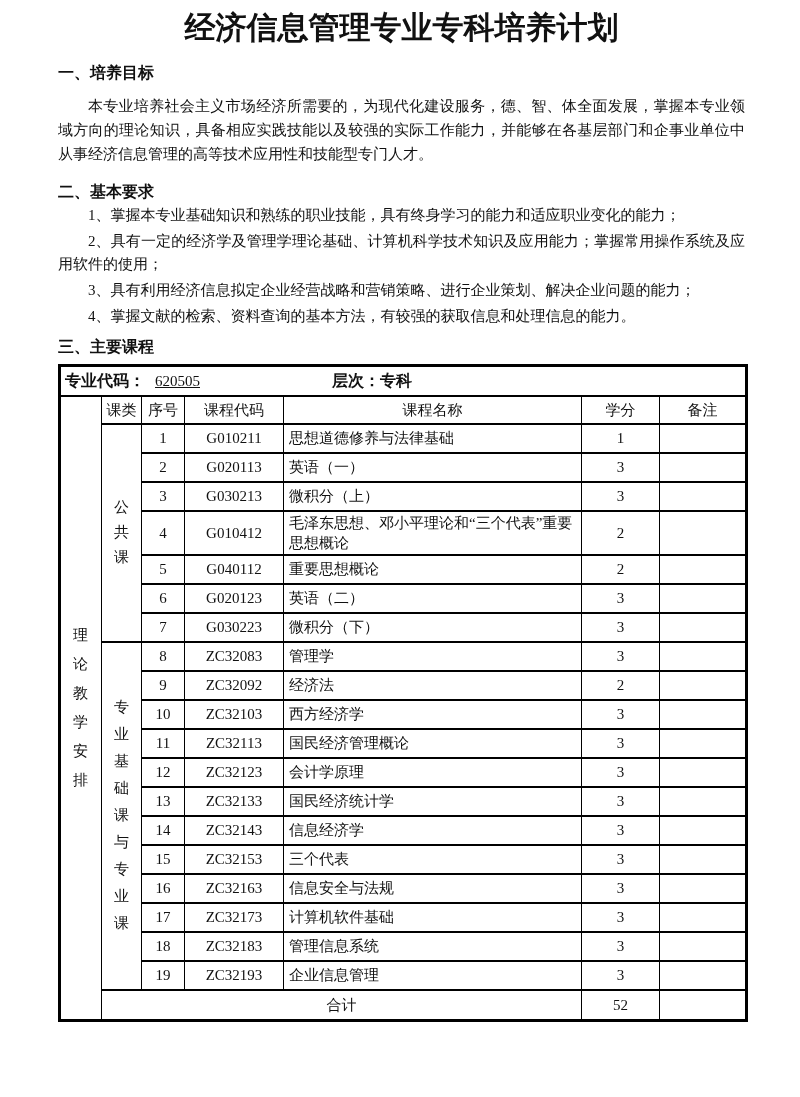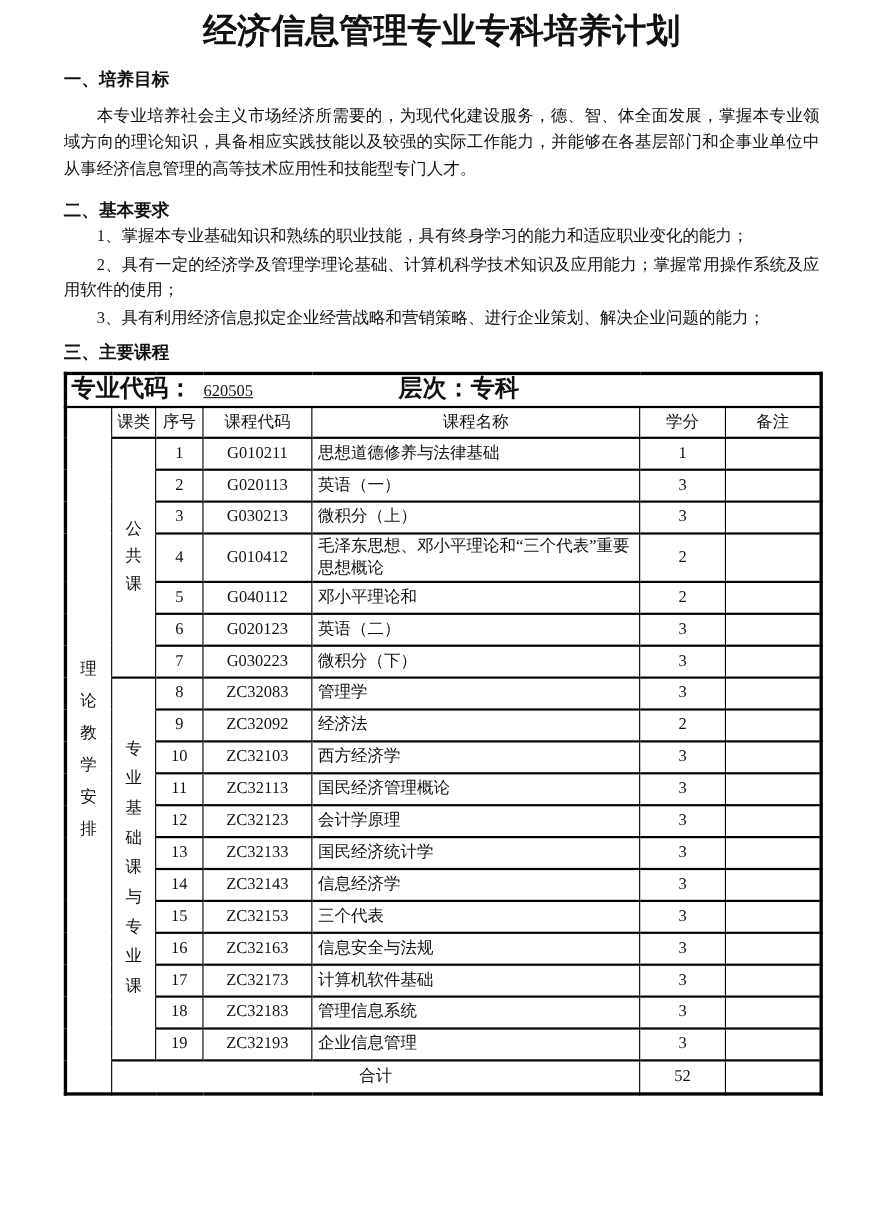--- a/index.html
+++ b/index.html
@@ -65,21 +65,21 @@
     line-height: 20px;
   }
   tr.code-row td {
     height: 30px;
     text-align: left;
     padding-left: 4px;
   }
   .code-label, .level-label {
     font-family: "Liberation Sans", "DejaVu Sans", sans-serif;
     font-weight: bold;
-    font-size: 22px;
+    font-size: 16px;
   }
   .code-value { margin-left: 10px; font-size: 15px; text-decoration: underline; }
   .level-label { margin-left: 132px; }
   tr.head-row th { height: 28px; }
   td.name-cell { text-align: left; padding-left: 5px; }
   tr.total-row td { height: 31px; }
 
   td.vert { padding: 0; }
   .vert-inner {
     width: 1em;
@@ -99,20 +99,21 @@
   <div class="title">经济信息管理专业专科培养计划</div>
 
   <div class="sec-heading sec1-heading">一、培养目标</div>
   <p class="body-para">本专业培养社会主义市场经济所需要的，为现代化建设服务，德、智、体全面发展，掌握本专业领域方向的理论知识，具备相应实践技能以及较强的实际工作能力，并能够在各基层部门和企事业单位中从事经济信息管理的高等技术应用性和技能型专门人才。</p>
 
   <div class="sec-heading sec2-heading">二、基本要求</div>
   <div class="req-list">
     <p class="req-item">1、掌握本专业基础知识和熟练的职业技能，具有终身学习的能力和适应职业变化的能力；</p>
     <p class="req-item">2、具有一定的经济学及管理学理论基础、计算机科学技术知识及应用能力；掌握常用操作系统及应用软件的使用；</p>
     <p class="req-item">3、具有利用经济信息拟定企业经营战略和营销策略、进行企业策划、解决企业问题的能力；</p>
+    <p class="req-item">4、掌握文献的检索、资料查询的基本方法，有较强的获取信息和处理信息的能力。</p>
   </div>
 
   <div class="sec-heading sec3-heading">三、主要课程</div>
 
   <table class="courses">
     <colgroup>
       <col style="width:42px">
         <col style="width:40px">
         <col style="width:43px">
       <col style="width:99px">
@@ -164,21 +165,21 @@
         <tr>
           <td>4</td>
           <td>G010412</td>
           <td class="name-cell">毛泽东思想、邓小平理论和“三个代表”重要思想概论</td>
           <td>2</td>
           <td></td>
         </tr>
         <tr>
           <td>5</td>
           <td>G040112</td>
-          <td class="name-cell">邓小平理论和</td>
+          <td class="name-cell">重要思想概论</td>
           <td>2</td>
           <td></td>
         </tr>
         <tr>
           <td>6</td>
           <td>G020123</td>
           <td class="name-cell">英语（二）</td>
           <td>3</td>
           <td></td>
         </tr>

